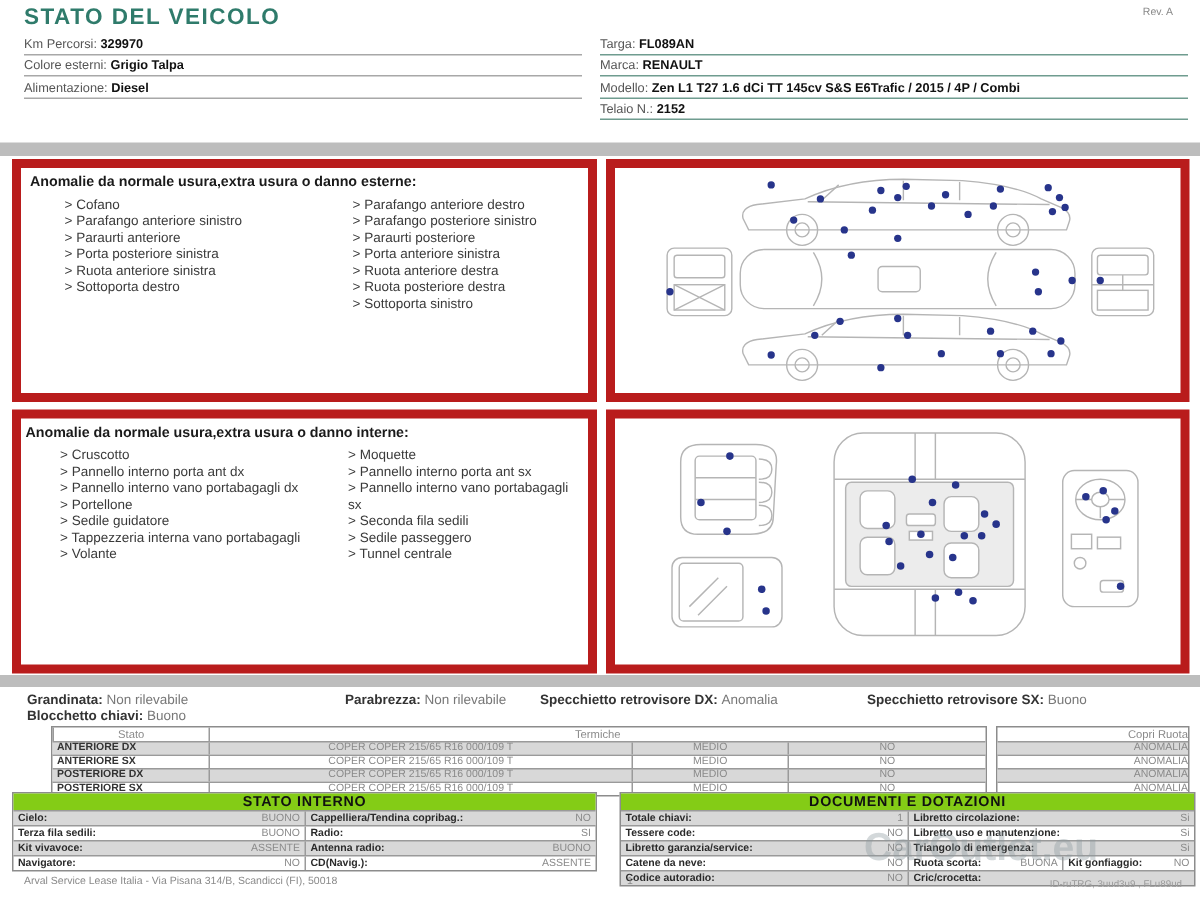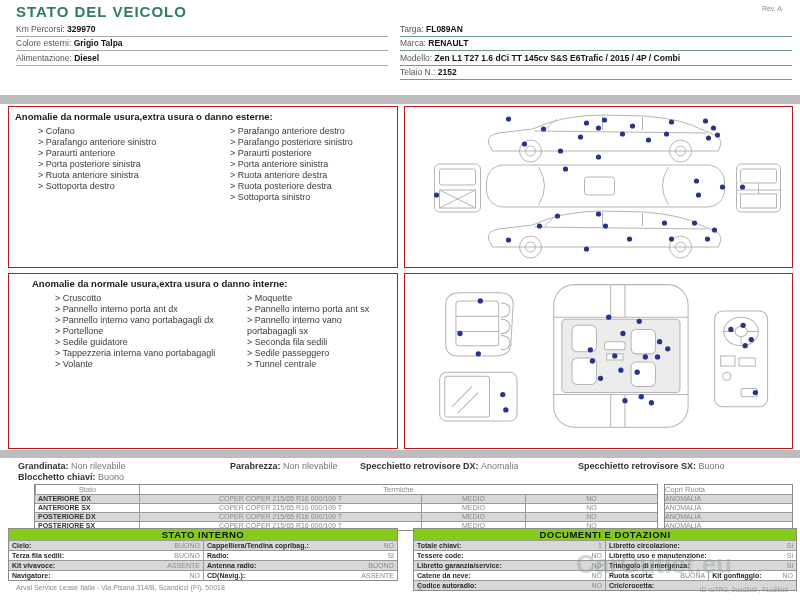--- a/index.html
+++ b/index.html
@@ -14,24 +14,24 @@
   .fields.right{left:400px;width:392px;}
   .field-row{font-size:8.5px;line-height:10px;padding:1.5px 0 2px 0;border-bottom:1px solid #a8a8a8;}
   .fields.right .field-row{border-bottom:1px solid #6f9c8f;}
   .field-label{color:#555;}
   .field-value{font-weight:bold;color:#111;}
   
   .graybar{position:absolute;left:0;width:800px;background:#bdbdbd;}
   .bar1{top:95px;height:9px;}
   .bar2{top:450px;height:8px;}
   
-  .box{position:absolute;border:1px solid #b91c1c;background:#fff;box-sizing:border-box;}
+  .box{position:absolute;border:6px solid #b91c1c;background:#fff;box-sizing:border-box;}
   .box-ext-list{left:8px;top:106px;width:390px;height:162px;padding:4px 6px;}
   .box-ext-diag{left:404px;top:106px;width:389px;height:162px;}
-  .box-int-list{left:8px;top:273px;width:390px;height:176px;padding:4px 23px;}
+  .box-int-list{left:8px;top:273px;width:390px;height:176px;padding:4px 3px;}
   .box-int-diag{left:404px;top:273px;width:389px;height:176px;}
   .anom-heading{font-size:9.5px;font-weight:bold;color:#1a1a1a;margin-bottom:4px;}
   .anom-cols{display:flex;}
   .anom-col1{width:192px;}
   .anom-col2{flex:1;}
   .anom-item{font-size:9px;line-height:11px;color:#3a3a3a;margin-left:23px;}
   .diag-svg{width:100%;height:100%;display:block;}
   
   .status-strip{position:absolute;left:18px;top:461px;width:774px;display:flex;font-size:9px;line-height:10px;}
   .status-item .s-label{font-weight:bold;color:#333;}
@@ -42,21 +42,21 @@
   .tire-main{left:34px;width:624px;}
   .tire-copri{left:664px;width:129px;}
   .t-head{display:flex;height:9px;font-size:7.5px;line-height:9px;color:#9a9a9a;}
   .t-row{display:flex;height:8px;font-size:7px;line-height:8px;border-top:1px solid #9a9a9a;}
   .t-row.odd{background:#d8d8d8;}
   .c-pos{width:104px;padding-left:3px;font-weight:bold;color:#333;box-sizing:border-box;}
   .c-tire{width:282px;text-align:center;color:#8a8a8a;border-left:1px solid #9a9a9a;box-sizing:border-box;}
   .c-stato{width:104px;text-align:center;color:#8a8a8a;border-left:1px solid #9a9a9a;box-sizing:border-box;}
   .c-term{flex:1;text-align:center;color:#8a8a8a;border-left:1px solid #9a9a9a;}
   .c-pneu-head{width:386px;text-align:center;}
-  .c-copri{flex:1;text-align:left;color:#8a8a8a;}
+  .c-copri{flex:1;text-align:right;color:#8a8a8a;}
   
   .kv-table{position:absolute;top:528px;border:1px solid #8c8c8c;box-sizing:border-box;background:#fff;}
   .kv-interno{left:8px;width:390px;}
   .kv-doc{left:413px;width:384px;}
   .kv-title{height:11px;line-height:11px;background:#84cc16;text-align:center;
             font-weight:bold;font-size:9.5px;letter-spacing:0.5px;color:#111;}
   .kv-row{display:flex;height:9px;font-size:7px;line-height:9px;border-top:1px solid #9a9a9a;}
   .kv-row.odd{background:#d8d8d8;}
   .kv-cell{display:flex;justify-content:space-between;padding:0 3px;box-sizing:border-box;
            border-left:1px solid #9a9a9a;overflow:hidden;}

